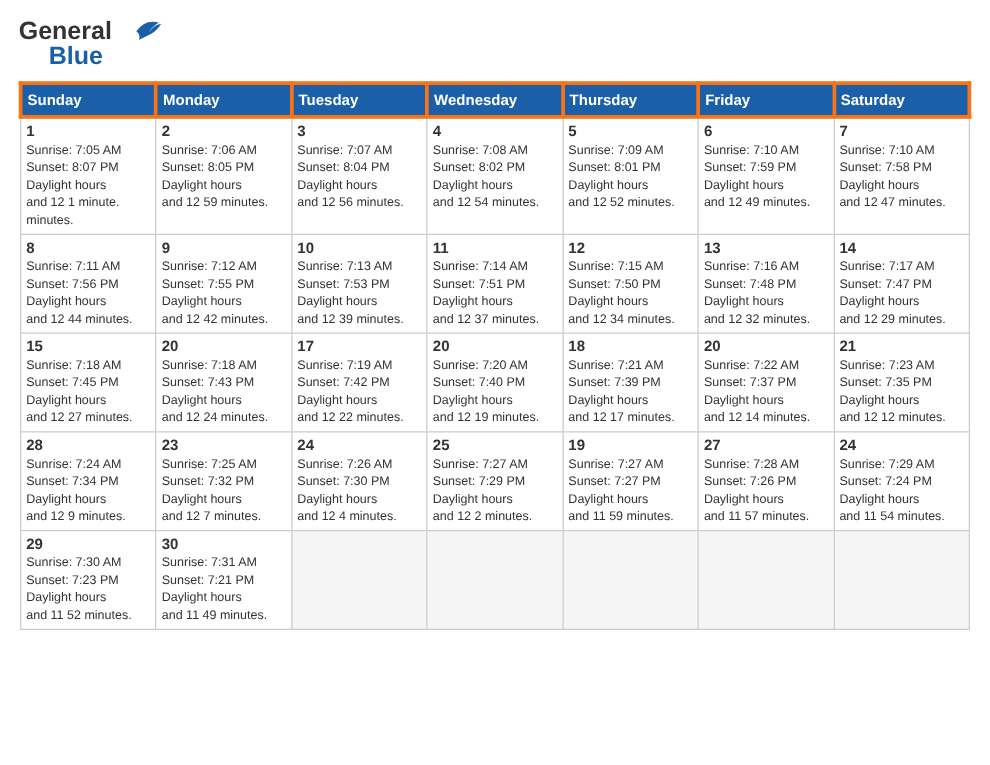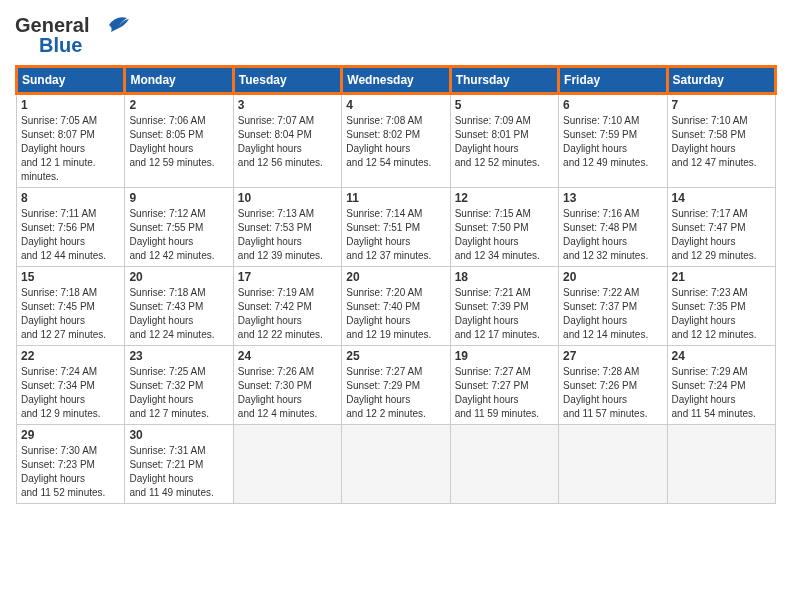--- a/index.html
+++ b/index.html
@@ -299,21 +299,21 @@
         <div class="day-info">
           Sunrise: 7:23 AM<br>
           Sunset: 7:35 PM<br>
           Daylight hours<br>
           and 12 12 minutes.
         </div>
       </td>
         </tr>
         <tr>
           <td>
-        <span class="day-num">22</span>
+        <span class="day-num">28</span>
         <div class="day-info">
           Sunrise: 7:24 AM<br>
           Sunset: 7:34 PM<br>
           Daylight hours<br>
           and 12 9 minutes.
         </div>
       </td>
           <td>
         <span class="day-num">23</span>
         <div class="day-info">

